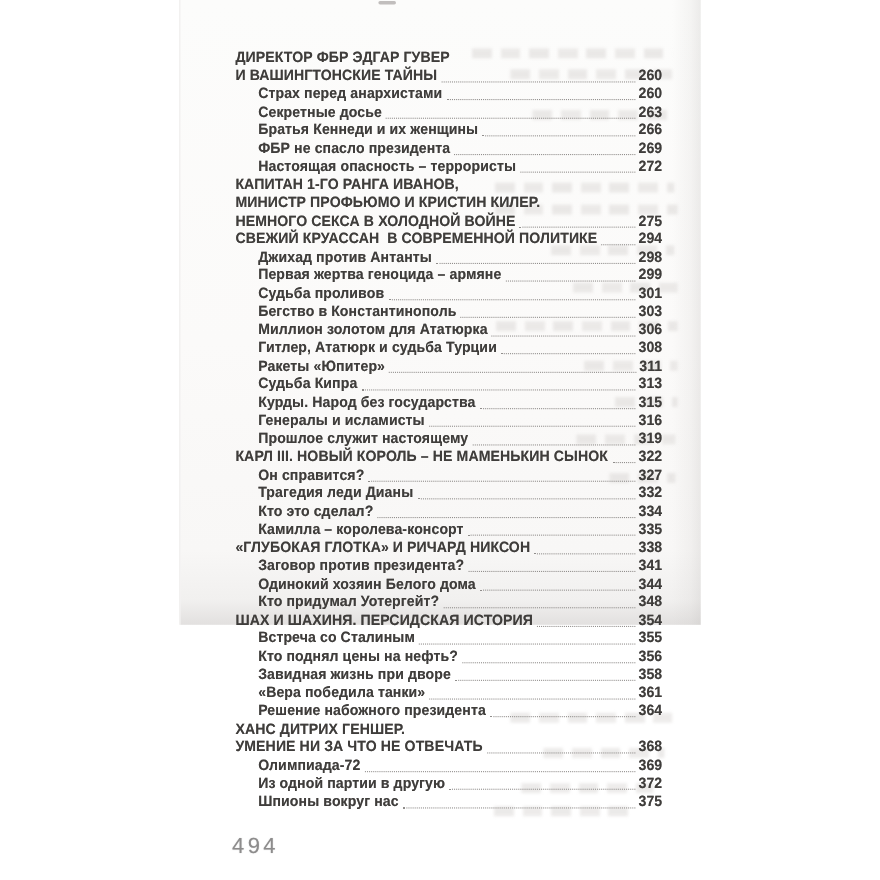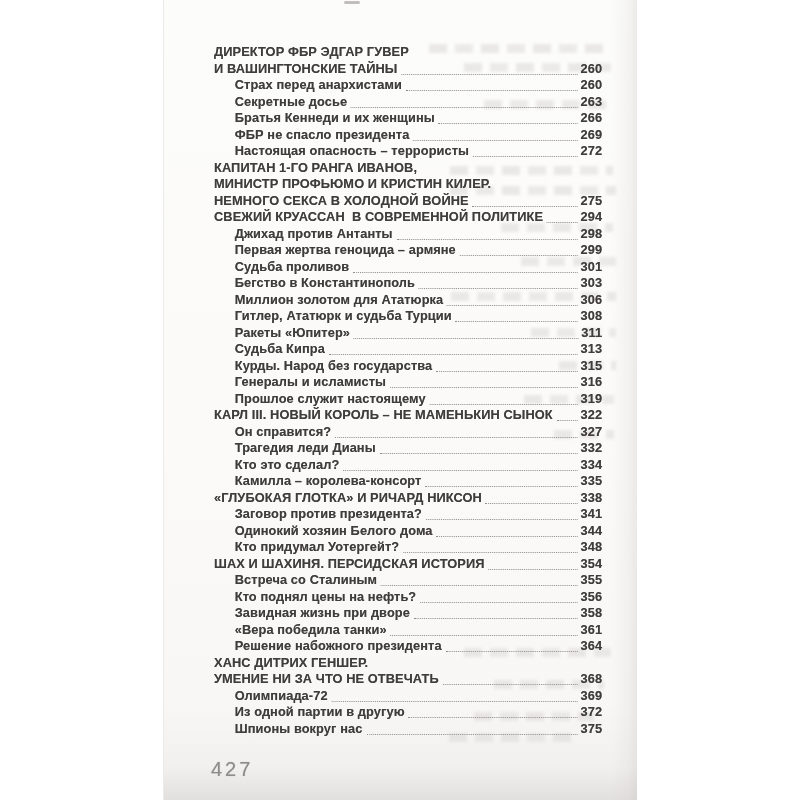--- a/index.html
+++ b/index.html
@@ -3,21 +3,21 @@
 <meta charset="utf-8">
 <style>
   html,body { margin:0; padding:0; }
   .canvas {
     position:relative; width:800px; height:800px; background:#ffffff;
     overflow:hidden;
     font-family:"Liberation Sans", "DejaVu Sans", sans-serif;
   }
   
   .scan {
-    position:absolute; left:163px; top:0; width:473px; height:800px;
+    position:absolute; left:163px; top:0; width:473px; height:568px;
     background:linear-gradient(180deg,#fcfcfb 0%,#fbfaf9 55%,#f8f7f6 88%,#f1f0ef 96%,#e2e0df 100%);
     border-left:1px solid #edebea;
   }
   .scan::after {
     content:""; position:absolute; right:0; top:0; width:26px; height:100%;
     background:linear-gradient(90deg, rgba(204,201,199,0) 0%, rgba(204,201,199,0.16) 65%, rgba(188,185,183,0.26) 100%);
     pointer-events:none;
   }
   
   .ghost {
@@ -274,15 +274,15 @@
           <span class="title">Из одной партии в другую</span>
           <span class="dots"></span>
           <span class="pg">372</span>
         </div>
         <div class="row sub">
           <span class="title">Шпионы вокруг нас</span>
           <span class="dots"></span>
           <span class="pg">375</span>
         </div>
       </div>
-    <div class="folio">427</div>
+    <div class="folio">494</div>
   </div>
 </div>
 
 </body></html>

